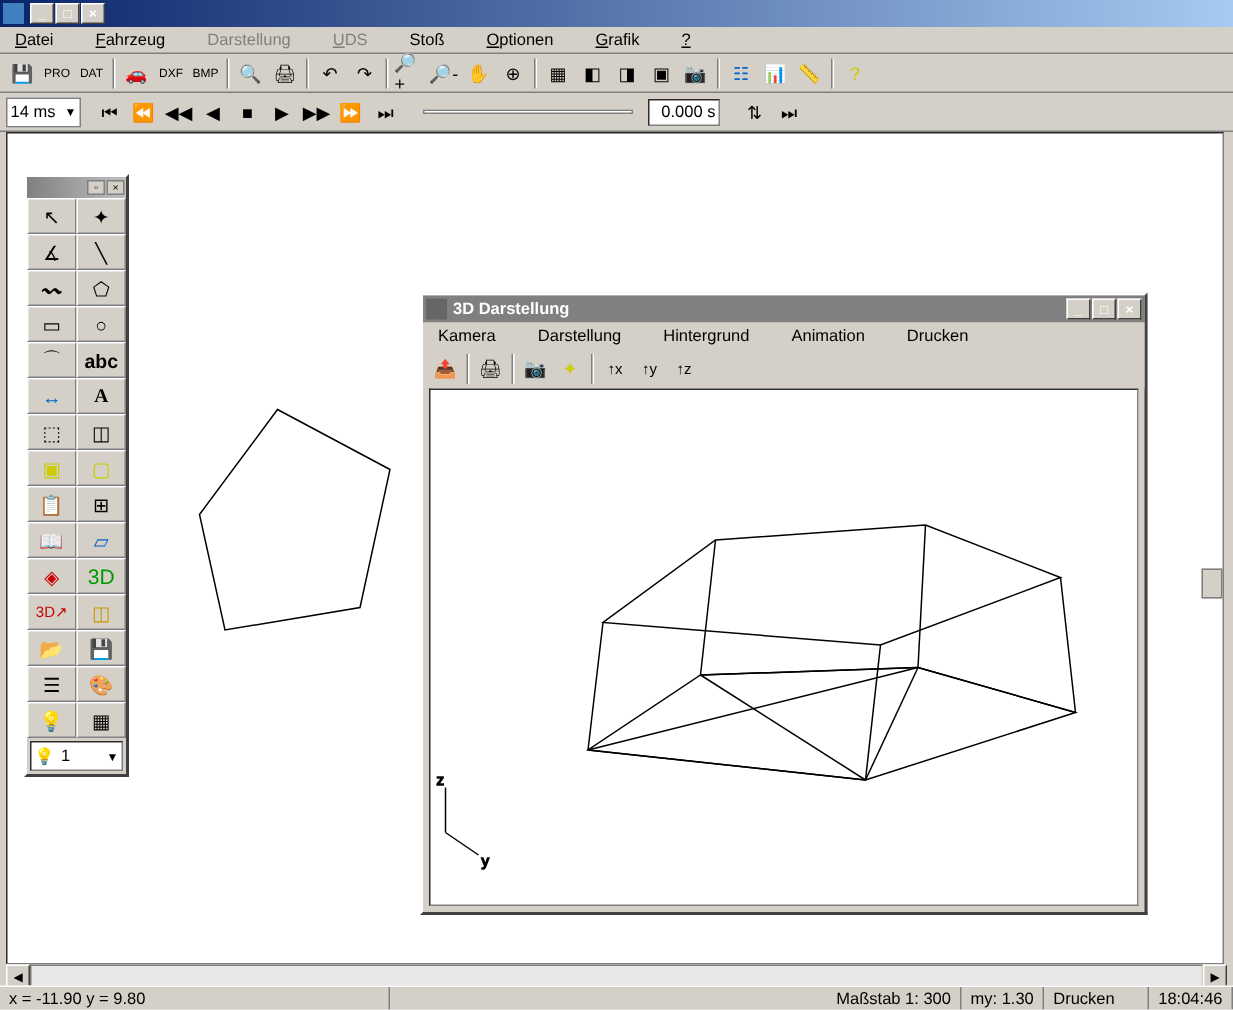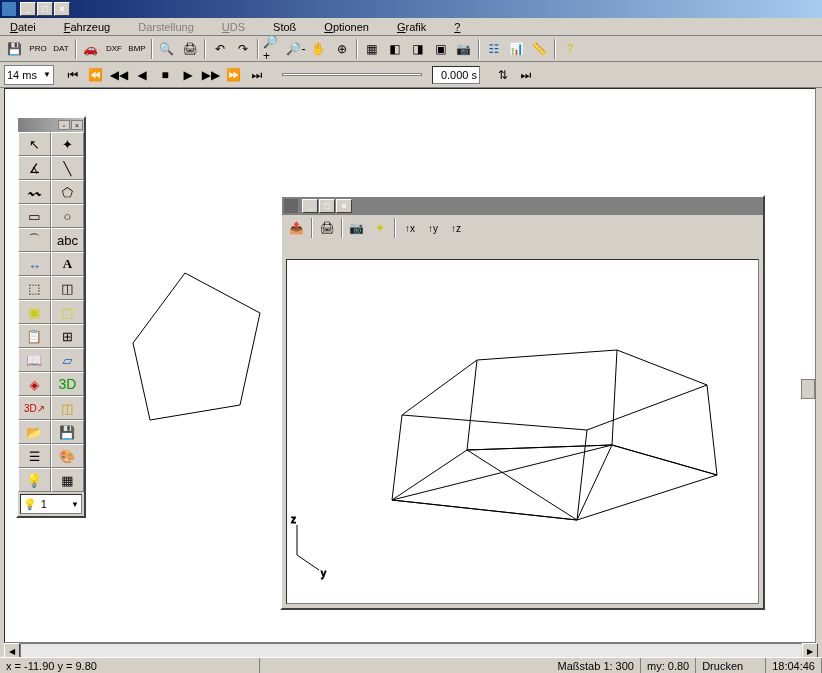--- a/index.html
+++ b/index.html
@@ -139,21 +139,21 @@
   <div class="tpgrid">
     <div class="tpbtn">↖</div>
     <div class="tpbtn">✦</div>
     <div class="tpbtn">∡</div>
     <div class="tpbtn">╲</div>
     <div class="tpbtn">〰</div>
     <div class="tpbtn">⬠</div>
     <div class="tpbtn">▭</div>
     <div class="tpbtn">○</div>
     <div class="tpbtn">⌒</div>
-    <div class="tpbtn" style="font-weight:normal">abc</div>
+    <div class="tpbtn" style="font-weight:bold">abc</div>
     <div class="tpbtn" style="color:#06c">↔</div>
     <div class="tpbtn" style="font-family:serif;font-weight:bold">A</div>
     <div class="tpbtn">⬚</div>
     <div class="tpbtn">◫</div>
     <div class="tpbtn" style="color:#cc0">▣</div>
     <div class="tpbtn" style="color:#cc0">▢</div>
     <div class="tpbtn">📋</div>
     <div class="tpbtn">⊞</div>
     <div class="tpbtn" style="color:#808">📖</div>
     <div class="tpbtn" style="color:#06c">▱</div>
@@ -171,25 +171,33 @@
   <div class="tpsel">
     <span style="color:#cc0">💡</span>
     <span style="margin-left:4px">1</span>
     <span style="margin-left:auto;font-size:8px">▼</span>
   </div>
 </div>
 
 <div class="subwin">
   <div class="titlebar">
     <div class="icon" style="background:#666"></div>
+    <div class="title">3D Darstellung</div>
     <div class="winbtns">
       <div class="winbtn">_</div>
       <div class="winbtn">□</div>
       <div class="winbtn">×</div>
     </div>
+  </div>
+  <div class="menubar" style="border-bottom:none">
+    <div class="menuitem">Kamera</div>
+    <div class="menuitem">Darstellung</div>
+    <div class="menuitem">Hintergrund</div>
+    <div class="menuitem">Animation</div>
+    <div class="menuitem">Drucken</div>
   </div>
   <div class="toolbar" style="border-bottom:none">
     <div class="tbtn">📤</div>
     <div class="tsep"></div>
     <div class="tbtn">🖨</div>
     <div class="tsep"></div>
     <div class="tbtn">📷</div>
     <div class="tbtn" style="color:#cc0">✦</div>
     <div class="tsep"></div>
     <div class="tbtn" style="font-size:10px">↑x</div>
@@ -226,16 +234,16 @@
 <div class="scrollh">
   <div class="scrollbtn">◀</div>
   <div style="flex:1;background:#e8e8e8;border:1px inset #d4d0c8"></div>
   <div class="scrollbtn">▶</div>
 </div>
 
 <div class="statusbar">
   <div class="cell" style="width:260px">x = -11.90 y = 9.80</div>
   <div class="spacer"></div>
   <div class="cell">Maßstab 1: 300</div>
-  <div class="cell">my: 0.80</div>
+  <div class="cell">my: 1.30</div>
   <div class="cell" style="width:70px">Drucken</div>
   <div class="cell">18:04:46</div>
 </div>
 
 </body></html>

